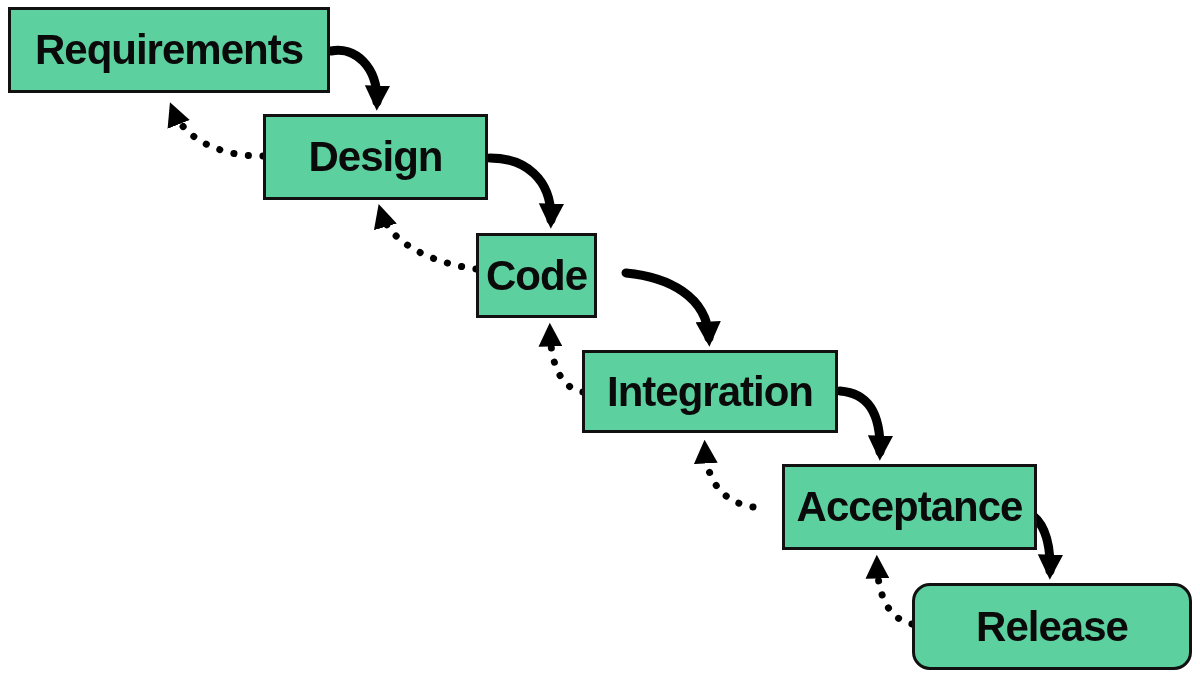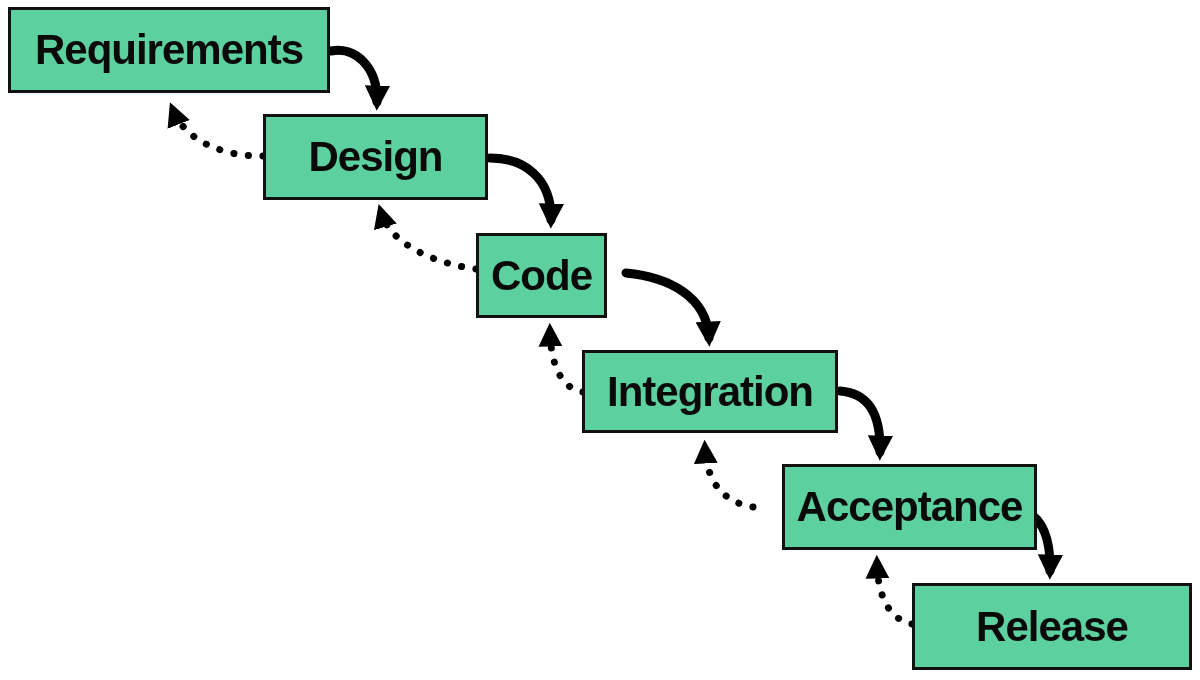--- a/index.html
+++ b/index.html
@@ -42,24 +42,24 @@
     color: var(--label);
     font-weight: 700;
     font-size: 42px;
     letter-spacing: -1px;
     line-height: 1;
     white-space: nowrap;
   }
   
   .stage-requirements { left: 8px;   top: 7px;   width: 322px; height: 86px; }
   .stage-design       { left: 263px; top: 114px; width: 225px; height: 86px; }
-  .stage-code         { left: 476px; top: 233px; width: 131px; height: 85px; }
+  .stage-code         { left: 476px; top: 233px; width: 121px; height: 85px; }
   .stage-integration  { left: 582px; top: 350px; width: 256px; height: 83px; }
   .stage-acceptance   { left: 753px; top: 464px; width: 255px; height: 86px; margin-left: 29px; }
-  .stage-release      { left: 912px; top: 583px; width: 280px; height: 87px; }
+  .stage-release      { left: 912px; top: 583px; width: 280px; height: 87px; border-radius: 18px; }
 
   .fwd-arrow {
     fill: none;
     stroke: var(--arrow);
     stroke-width: 9;
     stroke-linecap: round;
   }
   .back-arrow {
     fill: none;
     stroke: var(--arrow);

